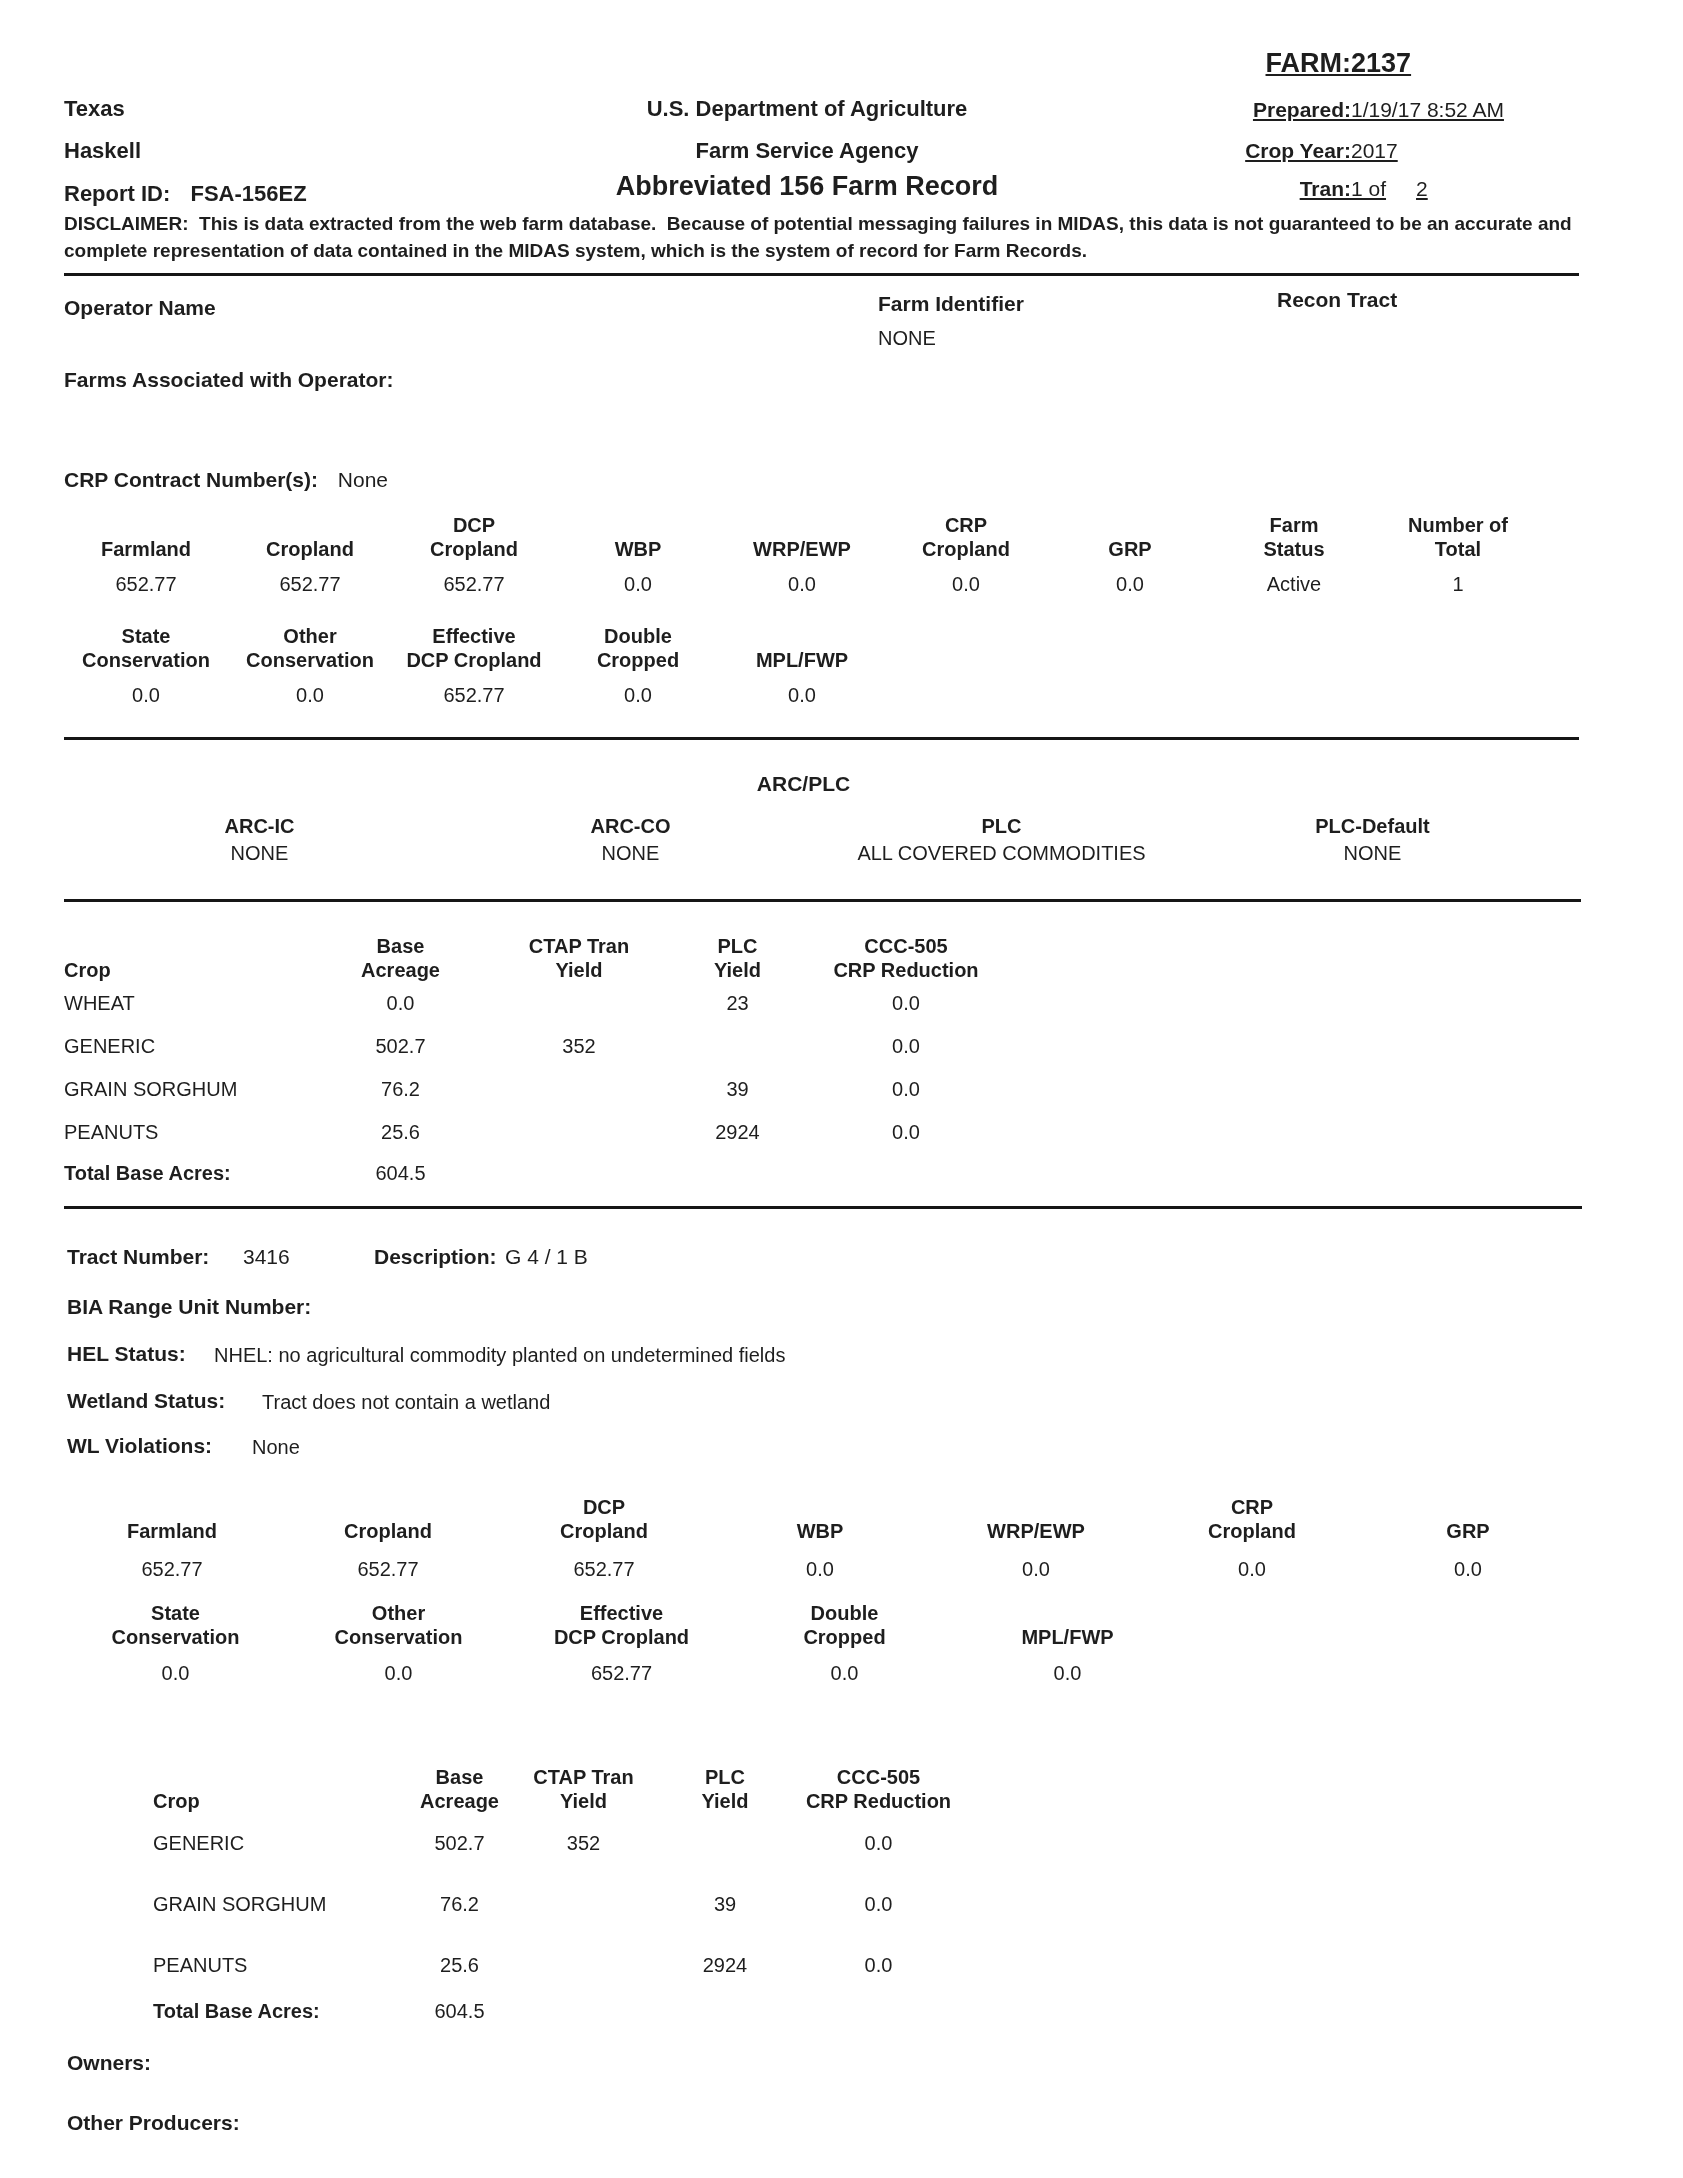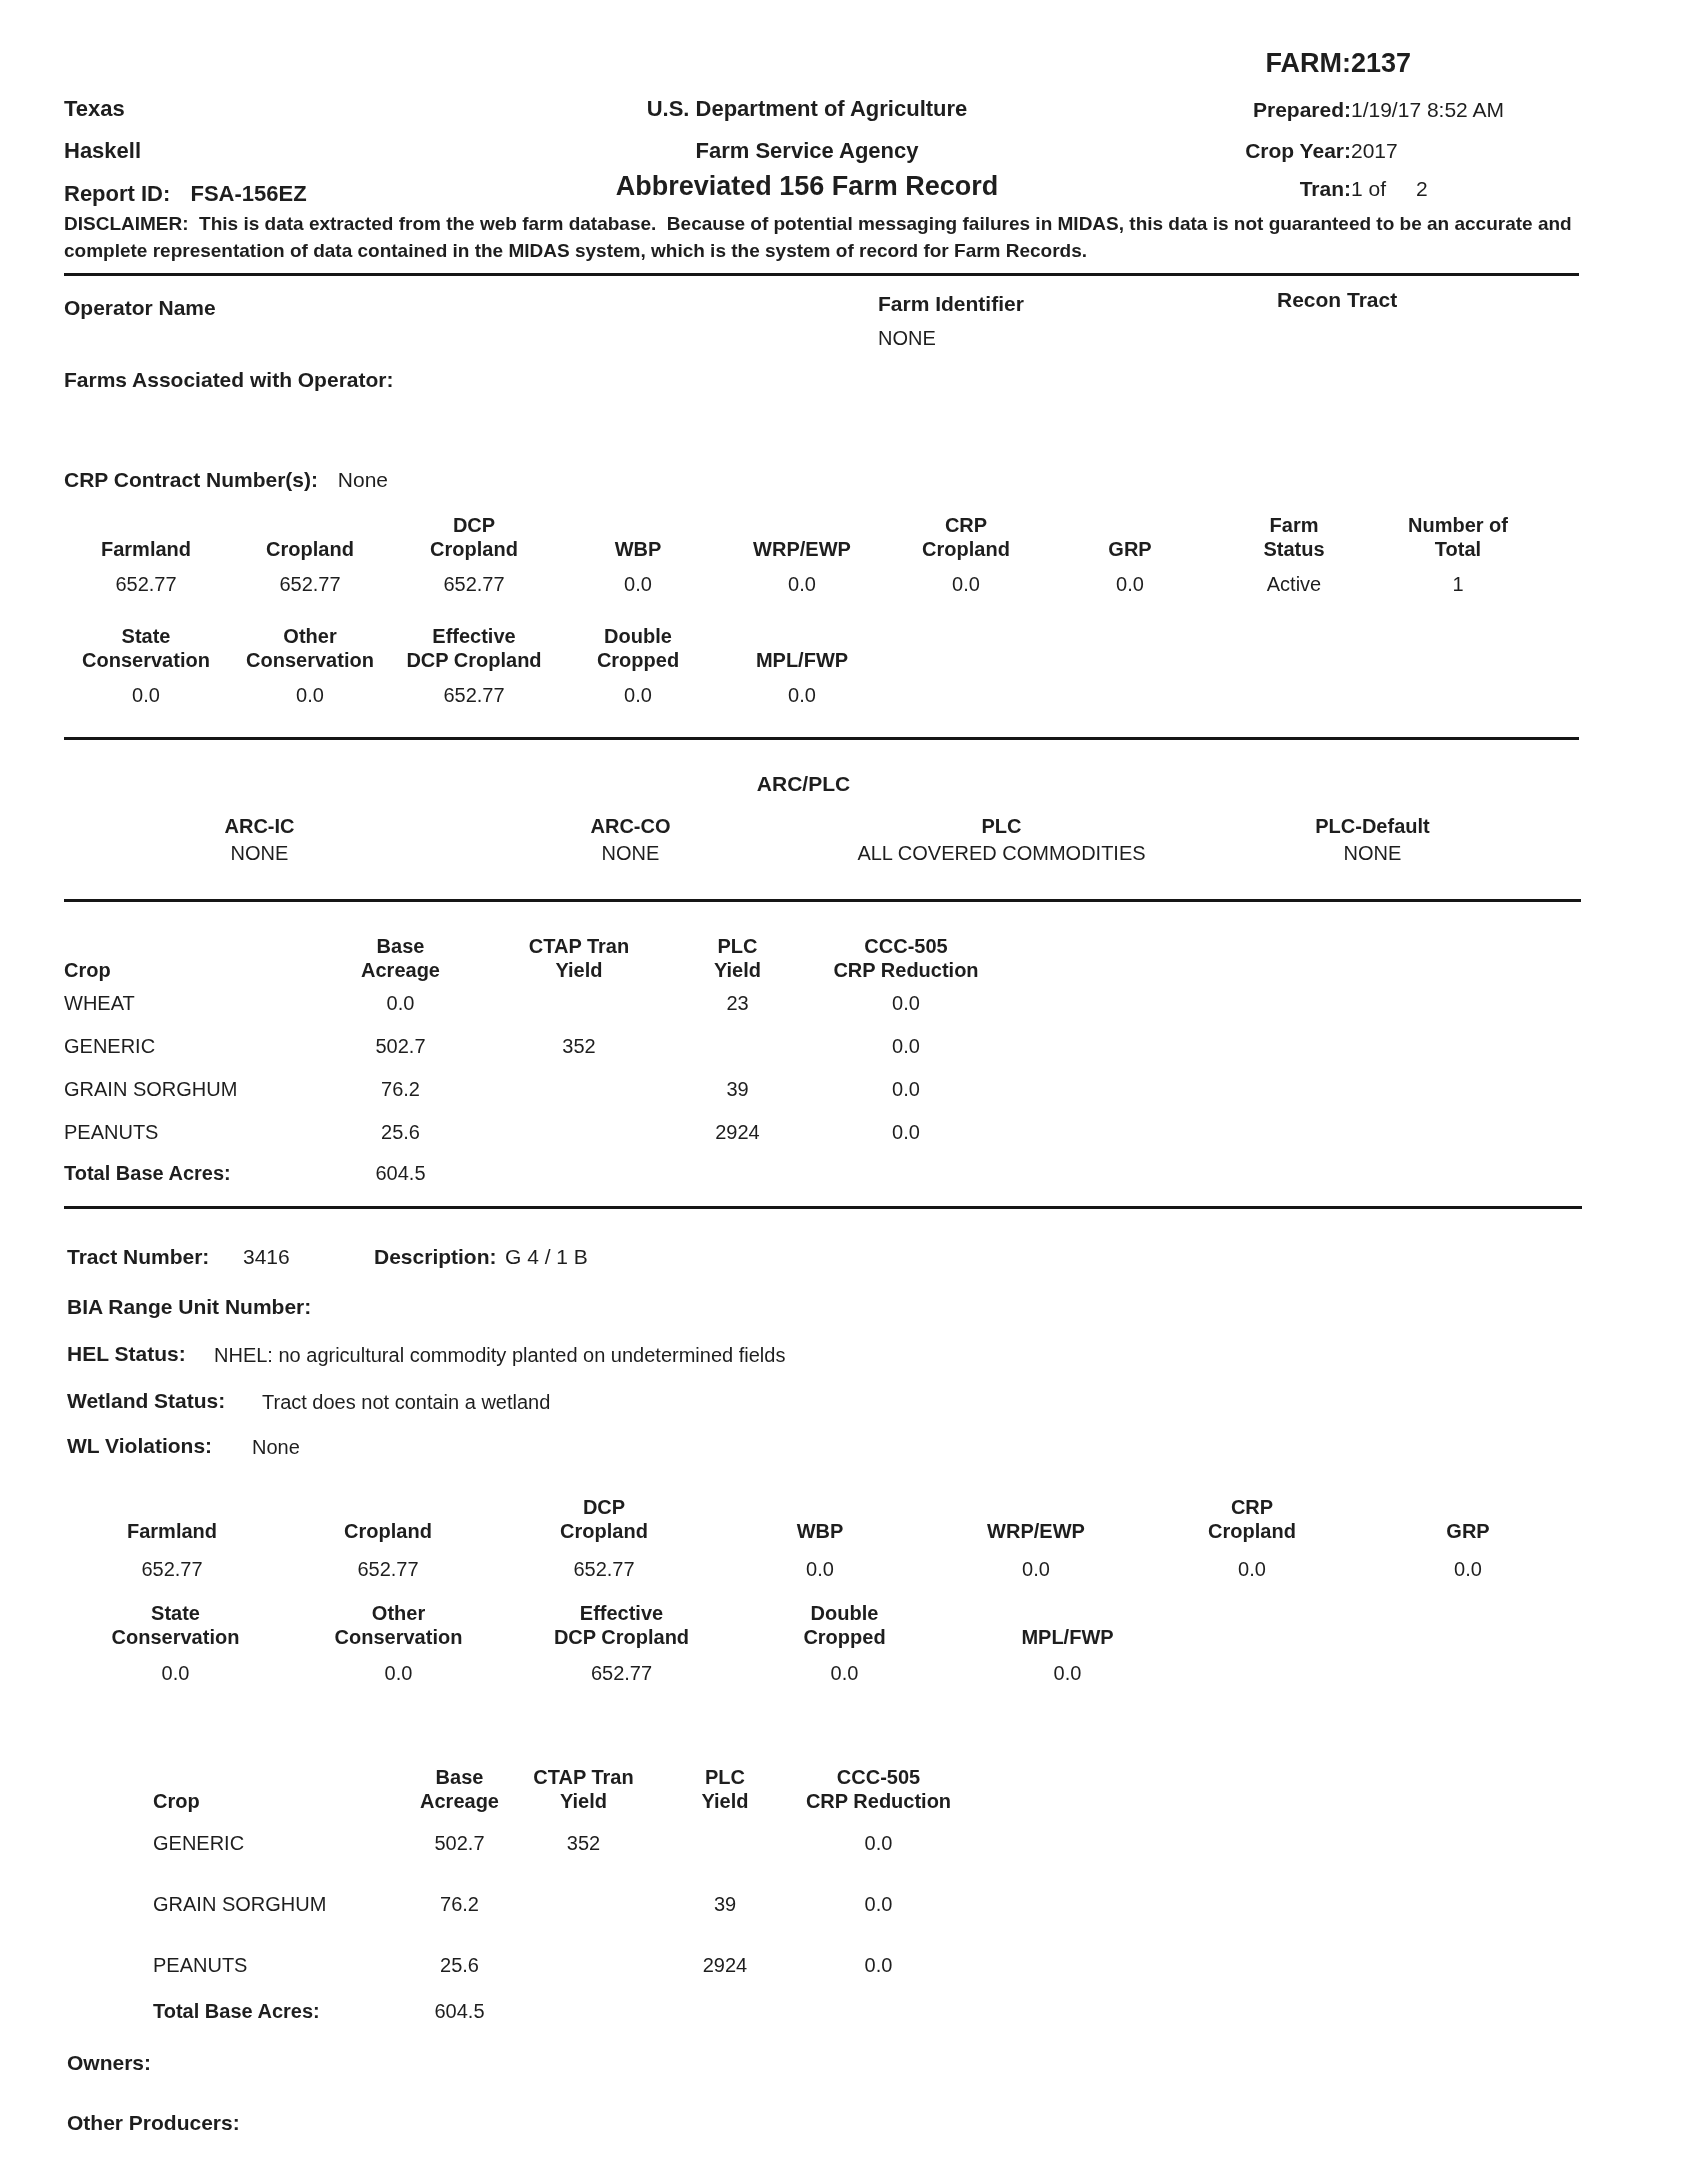--- a/index.html
+++ b/index.html
@@ -13,21 +13,21 @@
   }
   .abs{position:absolute;}
   .b{font-weight:bold;}
   .t20{font-size:20px;}
   .t21{font-size:21px;}
   .t22{font-size:22px;}
   .t27{font-size:27px;}
   .pre{white-space:pre-line;}
   .rule{position:absolute;background:#161616;height:3px;}
   
-  .hr-row{position:absolute;left:1178px;display:flex;align-items:center;}
+  .hr-row{position:absolute;left:1178px;display:flex;align-items:center;text-decoration:underline;}
   .hr-row .lbl{display:inline-block;width:173px;text-align:right;font-weight:bold;}
   .hr-row .val{margin-left:0;}
   
   .grid{position:absolute;display:grid;}
   .grid .cell{text-align:center;}
   .grid .h{display:flex;align-items:flex-end;justify-content:center;font-weight:bold;font-size:20px;line-height:1.2;}
   .grid .v{font-size:20px;}
   #farm-land{left:64px;top:498px;grid-template-columns:repeat(9,164px);}
   #farm-land .h{min-height:63px;}
   #farm-land .v{margin-top:12px;}

